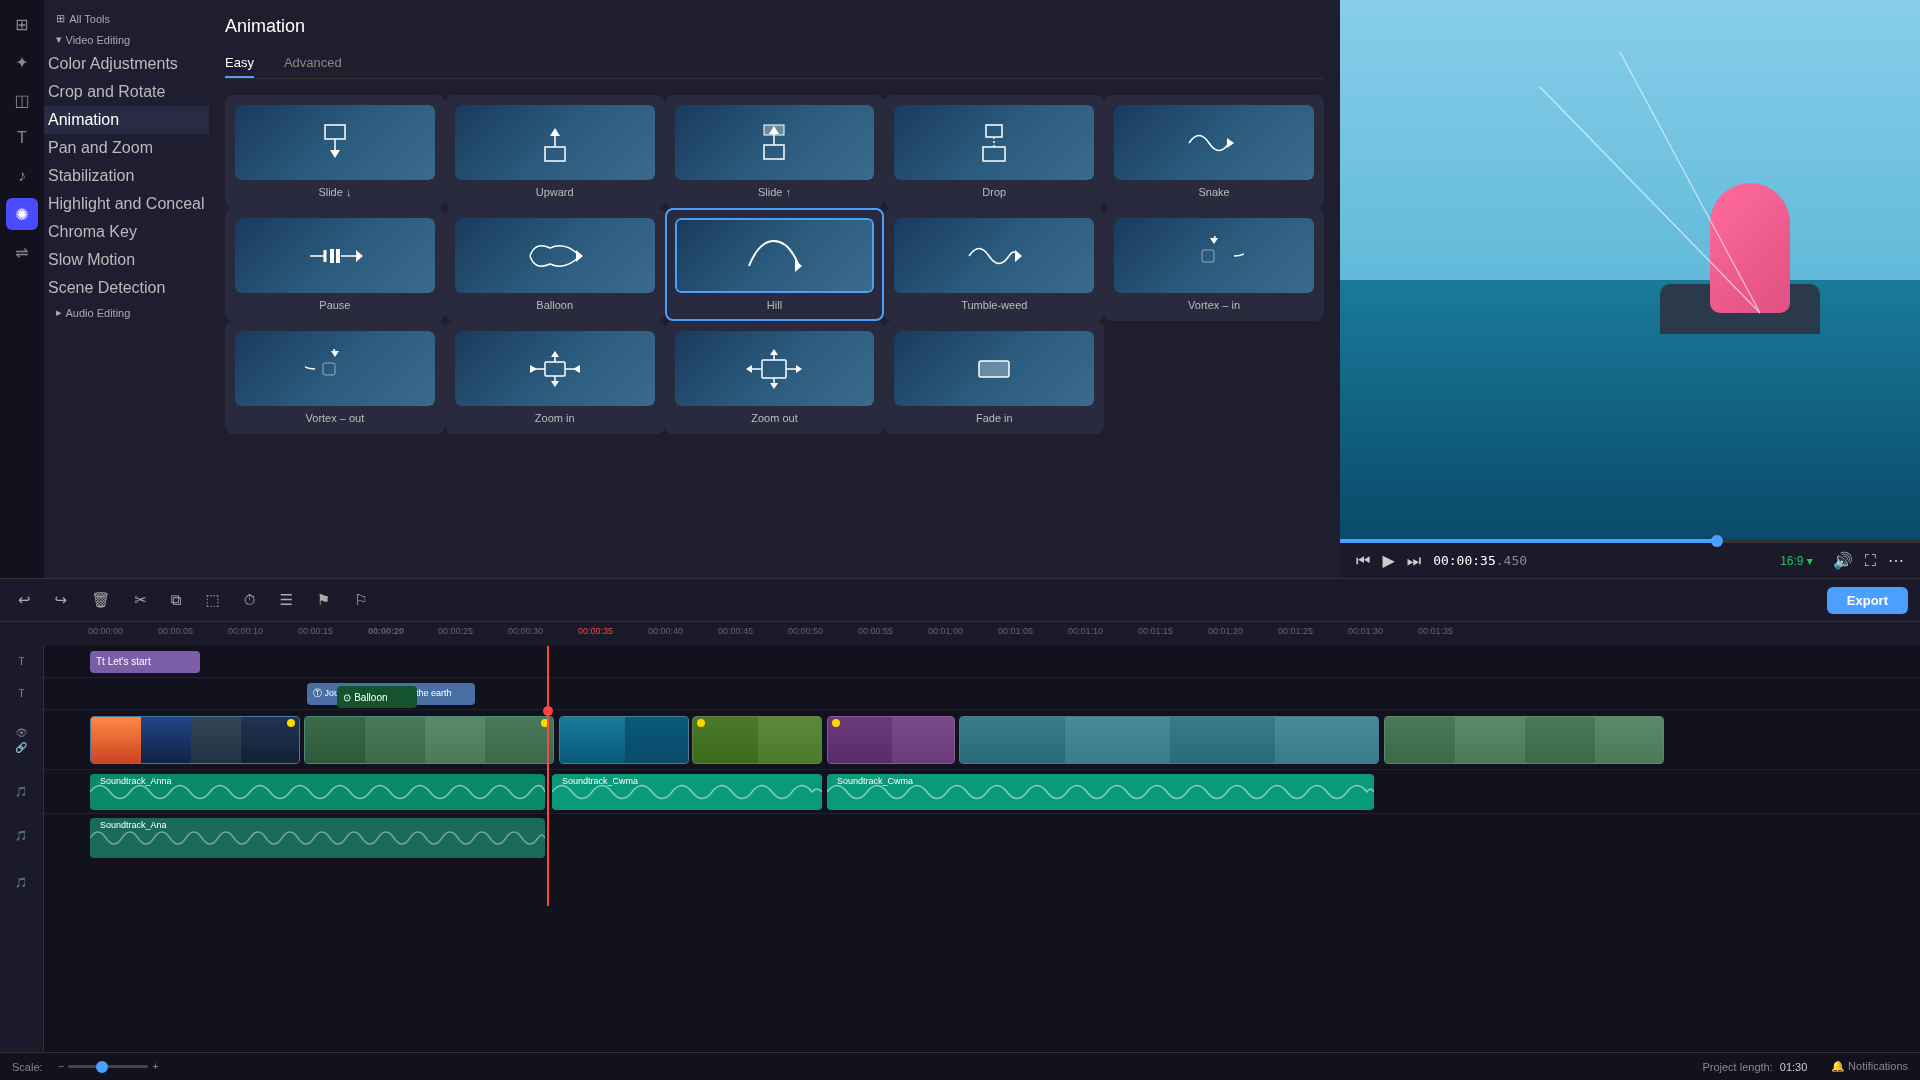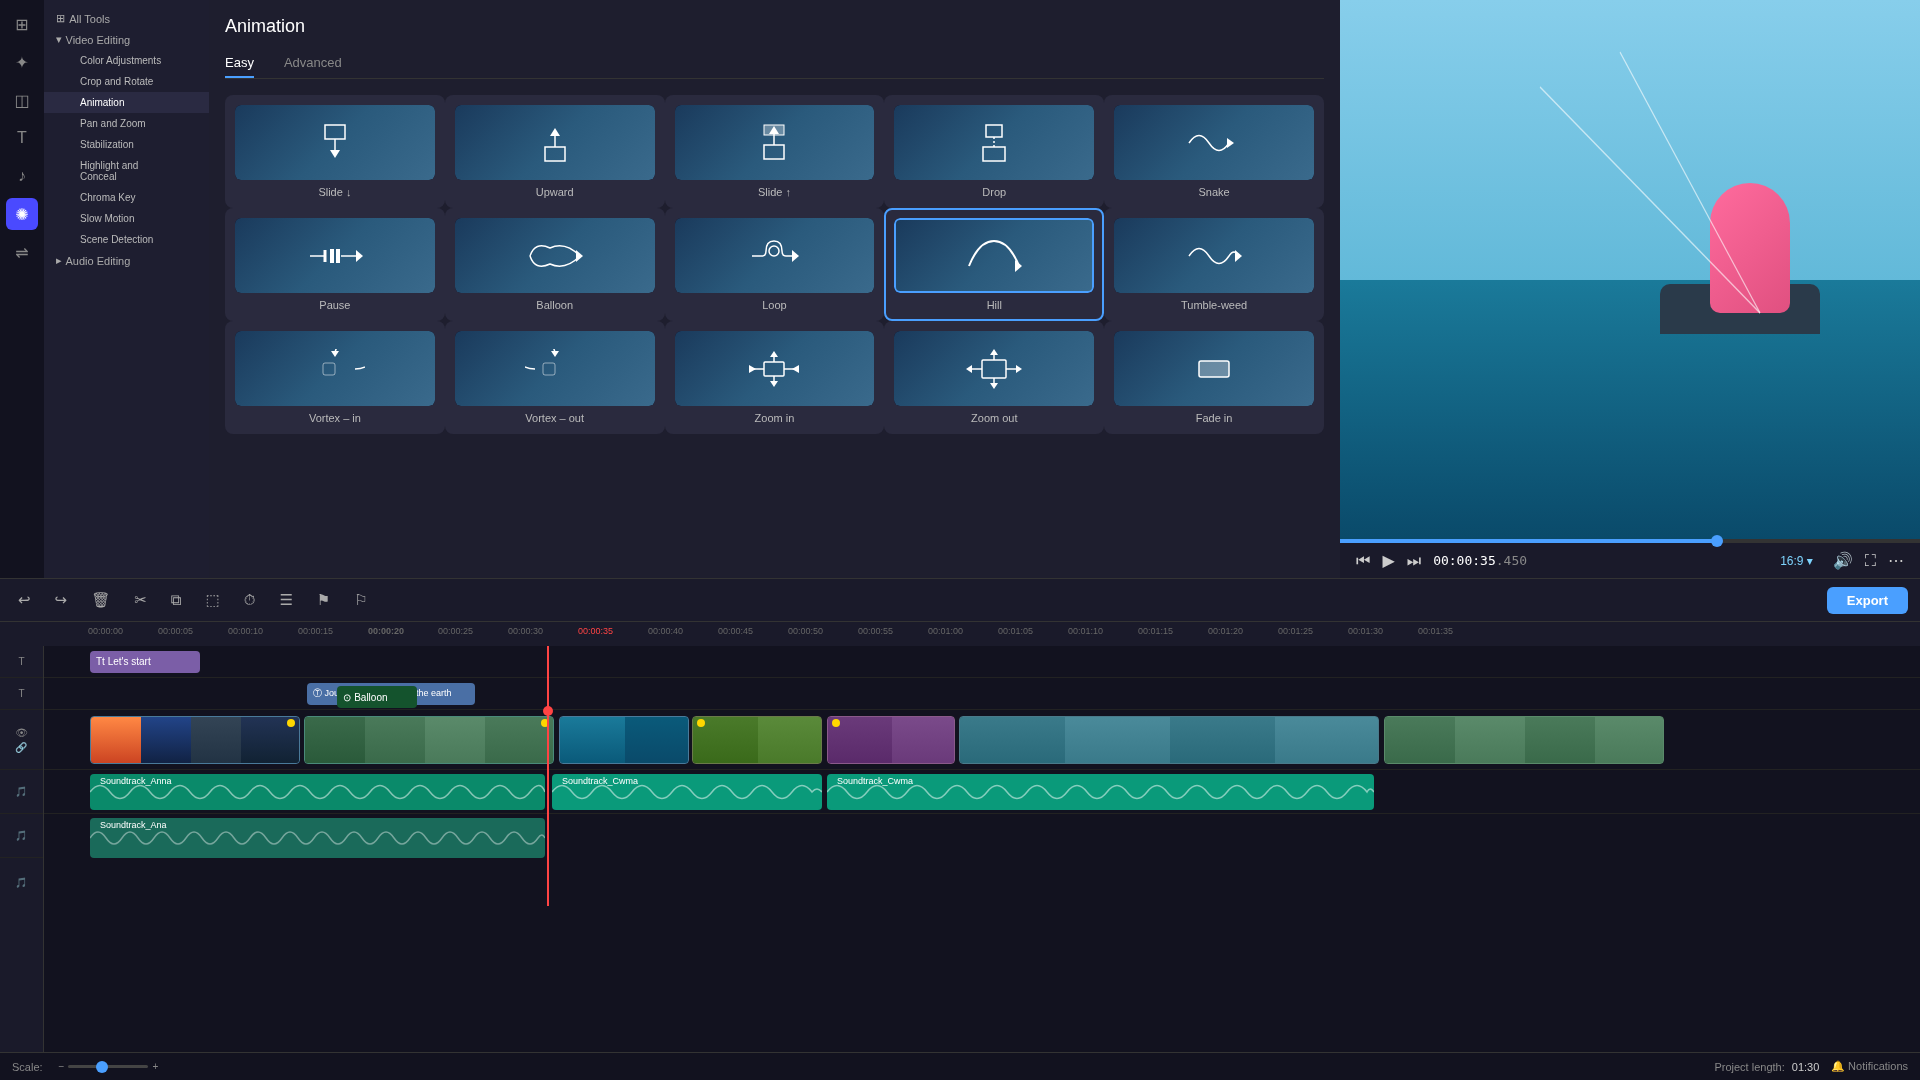--- a/index.html
+++ b/index.html
@@ -9,21 +9,21 @@
     .top-area { display: flex; flex: 1; min-height: 0; }
 
     
     .sidebar-icons { width: 44px; background: #12121f; display: flex; flex-direction: column; align-items: center; padding: 8px 0; gap: 6px; }
     .sidebar-icon-btn { width: 32px; height: 32px; border-radius: 6px; display: flex; align-items: center; justify-content: center; color: #888; cursor: pointer; font-size: 16px; }
     .sidebar-icon-btn.active { background: #4a4aff; color: #fff; }
 
     
     .left-panel { width: 165px; background: #1e1e30; padding: 8px 0; overflow-y: auto; }
     .left-panel-section { font-size: 11px; color: #aaa; padding: 4px 12px; cursor: pointer; display: flex; align-items: center; gap: 4px; }
-    .left-panel-item { font-size: 10px; color: #bbb; padding: 5px 36px; cursor: pointer; }
+    .left-panel-item { font-size: 16px; color: #bbb; padding: 5px 4px; cursor: pointer; }
     .left-panel-item.active { color: #fff; background: #2a2a42; }
 
     
     .main-content { flex: 1; background: #1e1e2e; padding: 16px; overflow-y: auto; }
     .main-title { font-size: 18px; color: #fff; margin-bottom: 12px; }
     .tab-bar { display: flex; gap: 30px; margin-bottom: 16px; border-bottom: 1px solid #333; }
     .tab { padding: 6px 0; font-size: 13px; color: #888; cursor: pointer; border-bottom: 2px solid transparent; }
     .tab.active { color: #fff; border-bottom: 2px solid #4a9fff; }
 
     
@@ -36,21 +36,21 @@
     
     .anim-bg { width: 100%; height: 100%; background: linear-gradient(135deg, #1a3a5c 0%, #2a5a7c 50%, #3a6a8c 100%); border-radius: 6px; position: relative; display: flex; align-items: center; justify-content: center; }
 
     
     .preview-panel { width: 580px; background: #111; display: flex; flex-direction: column; }
     .preview-video { flex: 1; position: relative; background: #000; display: flex; align-items: center; justify-content: center; overflow: hidden; }
     .preview-controls { background: #1a1a2a; padding: 8px 16px; display: flex; align-items: center; gap: 12px; }
     .time-display { font-size: 13px; color: #fff; font-family: monospace; }
     .time-accent { color: #888; }
     .control-btn { color: #ccc; cursor: pointer; font-size: 16px; }
-    .aspect-ratio { font-size: 12px; color: #7dd3fc; margin-left: auto; cursor: pointer; }
+    .aspect-ratio { font-size: 12px; color: #22c55e; margin-left: auto; cursor: pointer; }
     .progress-bar-container { height: 4px; background: #333; position: relative; }
     .progress-bar-fill { height: 100%; background: #4a9fff; width: 65%; }
     .progress-handle { width: 12px; height: 12px; background: #4a9fff; border-radius: 50%; position: absolute; top: -4px; left: calc(65% - 6px); }
 
     
     .toolbar { height: 44px; background: #1a1a2a; display: flex; align-items: center; padding: 0 12px; gap: 12px; border-top: 1px solid #333; border-bottom: 1px solid #333; }
     .toolbar-btn { color: #aaa; cursor: pointer; font-size: 15px; padding: 4px 6px; border-radius: 4px; }
     .toolbar-spacer { flex: 1; }
     .export-btn { background: #4a9fff; color: #fff; padding: 6px 20px; border-radius: 6px; cursor: pointer; font-size: 13px; font-weight: 600; }
 
@@ -211,32 +211,20 @@
           <div class="anim-bg">
             <svg width="60" height="40" viewBox="0 0 60 40">
               <path d="M5,20 Q10,5 25,12 Q40,5 55,20 Q40,35 25,28 Q10,35 5,20" fill="none" stroke="white" stroke-width="1.5"></path>
               <polygon points="51,14 58,20 51,26" fill="white"></polygon>
             </svg>
           </div>
         </div>
         <div class="anim-label">Balloon</div>
       </div>
 
-      <div class="anim-card">
-        <div class="anim-preview">
-          <div class="anim-bg">
-            <svg width="60" height="40" viewBox="0 0 60 40">
-              <path d="M8,20 L18,20 Q22,20 22,15 Q22,5 30,5 Q38,5 38,15 Q38,20 42,20 L52,20" fill="none" stroke="white" stroke-width="1.5"></path>
-              <polygon points="48,14 55,20 48,26" fill="white"></polygon>
-              <circle cx="30" cy="15" r="5" fill="none" stroke="white" stroke-width="1.5"></circle>
-            </svg>
-          </div>
-        </div>
-        <div class="anim-label">Loop</div>
-      </div>
 
       <div class="anim-card selected">
         <div class="anim-preview">
           <div class="anim-bg" style="border: 2px solid #4a9fff;">
             <svg width="60" height="40" viewBox="0 0 60 40">
               <path d="M5,30 Q15,5 30,5 Q45,5 55,30" fill="none" stroke="white" stroke-width="2"></path>
               <polygon points="51,24 58,30 51,36" fill="white"></polygon>
             </svg>
           </div>
         </div>
@@ -562,20 +550,20 @@
   </div>
 </div>
 
 <div class="bottom-bar">
   <span class="scale-label">Scale:</span>
   <div class="scale-slider-container">
     <span style="color:#888;font-size:10px;">−</span>
     <input type="range" class="scale-slider" min="0" max="100" value="40" style="">
     <span style="color:#888;font-size:10px;">+</span>
   </div>
-  <div style="margin-left:auto;display:flex;gap:12px;align-items:center;">
+  <div style="margin-left:auto;display:flex;gap:24px;align-items:center;">
     <span class="project-length">
       <span>Project length:</span>
       <span style="color:#ccc;margin-left:4px;">01:30</span>
     </span>
     <span class="notifications-btn">🔔 Notifications</span>
   </div>
 </div>
 
 </body></html>

